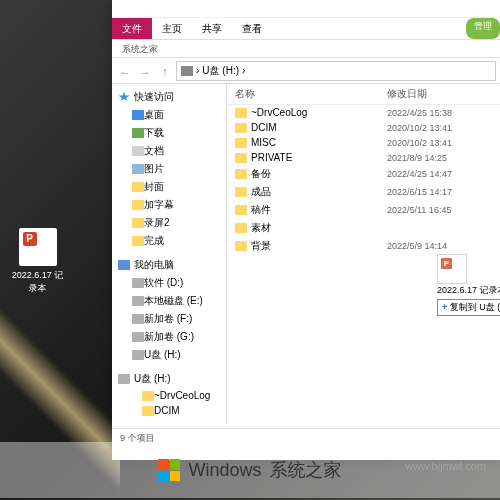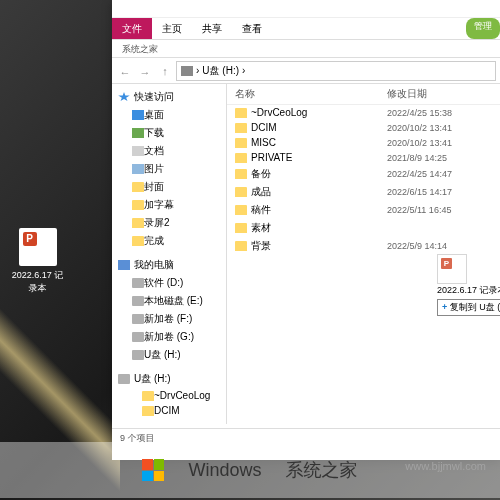--- a/index.html
+++ b/index.html
@@ -43,21 +43,21 @@
 .fl-row { display: flex; align-items: center; padding: 2px 8px; gap: 4px; cursor: pointer; }
 .fl-row .col-name { flex: 1; display: flex; align-items: center; gap: 4px; }
 .fl-row .col-date { width: 105px; color: #666; font-size: 9px; }
 .drag-ghost { position: absolute; left: 210px; top: 170px; font-size: 9px; }
 .drag-ghost .ficon { width: 30px; height: 30px; background: #fff; border: 1px solid #ccc; position: relative; opacity: 0.8; }
 .drag-ghost .ficon::before { content: 'P'; position: absolute; top: 3px; left: 3px; width: 11px; height: 11px; background: #d04424; color: #fff; font-size: 8px; font-weight: bold; border-radius: 1px; line-height: 11px; text-align: center; }
 .drag-tip { background: #fff; border: 1px solid #888; padding: 1px 4px; margin-top: 2px; white-space: nowrap; }
 .drag-tip .plus { color: #1979ca; font-weight: bold; }
 .arrow { position: absolute; left: 235px; top: 205px; width: 0; height: 0; }
 .statusbar { position: absolute; bottom: 0; left: 0; right: 0; height: 32px; border-top: 1px solid #ddd; font-size: 9px; padding: 3px 8px; color: #555; }
-.watermark { position: absolute; bottom: 2px; left: 0; right: 0; display: flex; align-items: center; justify-content: center; gap: 24px; font-size: 18px; color: #333; background: rgba(255,255,255,0.4); padding: 16px; }
+.watermark { position: absolute; bottom: 2px; left: 0; right: 0; display: flex; align-items: center; justify-content: center; gap: 8px; font-size: 18px; color: #333; background: rgba(255,255,255,0.4); padding: 16px; }
 .watermark .winlogo { width: 22px; height: 22px; display: grid; grid-template: 1fr 1fr / 1fr 1fr; gap: 1px; }
 .watermark .winlogo span:nth-child(1){background:#f25022;} .watermark .winlogo span:nth-child(2){background:#7fba00;} .watermark .winlogo span:nth-child(3){background:#00a4ef;} .watermark .winlogo span:nth-child(4){background:#ffb900;}
 .wm-url { position: absolute; bottom: 28px; right: 14px; font-size: 11px; color: #666; }
 </style>
 </head>
 <body>
 
 <div class="desktop"></div>
 
 <div class="desk-icon">

